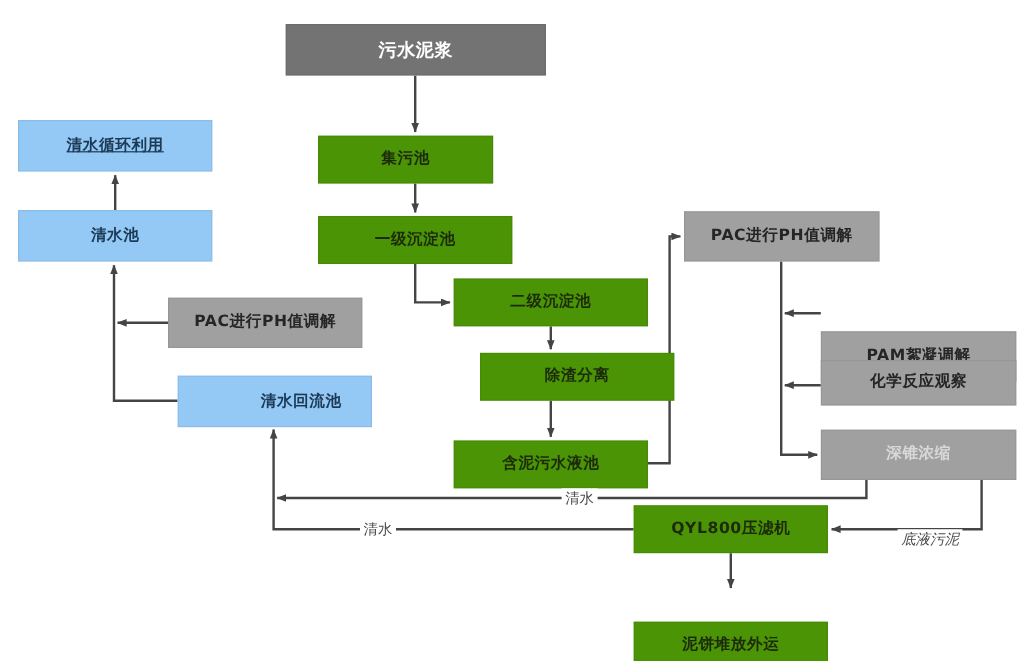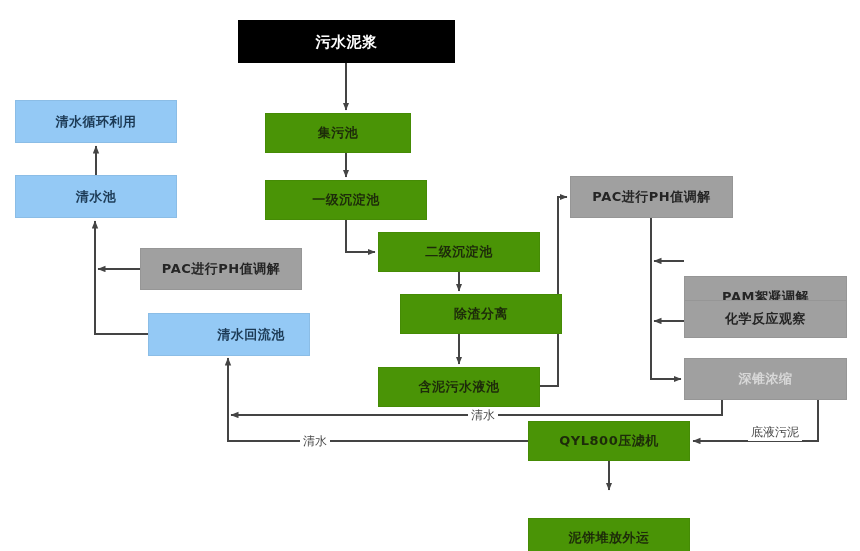--- a/index.html
+++ b/index.html
@@ -25,21 +25,21 @@
     justify-content: center;
     text-align: center;
     font-size: 13px;
     font-weight: bold;
     letter-spacing: 0.5px;
     line-height: 1.2;
     border: 1px solid rgba(0,0,0,0.06);
     z-index: 2;
   }
   .node.orange {
-    background: #000000;
+    background: #737373;
     color: #ffffff;
     font-size: 15px;
   }
   .node.green {
     background: #4A9406;
     color: #1d2b0a;
   }
   .node.blue {
     background: #94C9F5;
     color: #1c3a55;
@@ -108,21 +108,21 @@
   <div class="node green" style="left:265px; top:113px; width:146px; height:40px;">集污池</div>
 
   <div class="node green" style="left:265px; top:180px; width:162px; height:40px;">一级沉淀池</div>
 
   <div class="node green" style="left:378px; top:232px; width:162px; height:40px;">二级沉淀池</div>
 
   <div class="node green" style="left:400px; top:294px; width:162px; height:40px;">除渣分离</div>
 
   <div class="node green" style="left:378px; top:367px; width:162px; height:40px;">含泥污水液池</div>
 
-  <div class="node blue" style="left:15px; top:100px; width:162px; height:43px;">清水循环利用</div>
+  <div class="node blue" style="left:15px; top:100px; width:162px; height:43px;text-decoration:underline;">清水循环利用</div>
 
   <div class="node blue" style="left:15px; top:175px; width:162px; height:43px;">清水池</div>
 
   <div class="node blue" style="left:148px; top:313px; width:162px; height:43px;padding-left:44px;">清水回流池</div>
 
   <div class="node gray" style="left:140px; top:248px; width:162px; height:42px;">PAC进行PH值调解</div>
 
   <div class="node gray" style="left:570px; top:176px; width:163px; height:42px;">PAC进行PH值调解</div>
 
   <div class="node gray" style="left:684px; top:240px; width:163px; height:42px;margin-top:36px;">PAM絮凝调解</div>
@@ -132,15 +132,15 @@
   <div class="node gray muted" style="left:684px; top:358px; width:163px; height:42px;">深锥浓缩</div>
 
   <div class="node green" style="left:528px; top:421px; width:162px; height:40px;">QYL800压滤机</div>
 
   <div class="node green" style="left:528px; top:518px; width:162px; height:40px;">泥饼堆放外运</div>
 
   <div class="edge-label" style="left:468px; top:407px;">清水</div>
 
   <div class="edge-label" style="left:300px; top:433px;">清水</div>
 
-  <div class="edge-label" style="left:748px; top:424px;">底液污泥</div>
+  <div class="edge-label" style="left:748px; top:441px;font-style:italic;">底液污泥</div>
 
 </div>
 
 </body></html>

